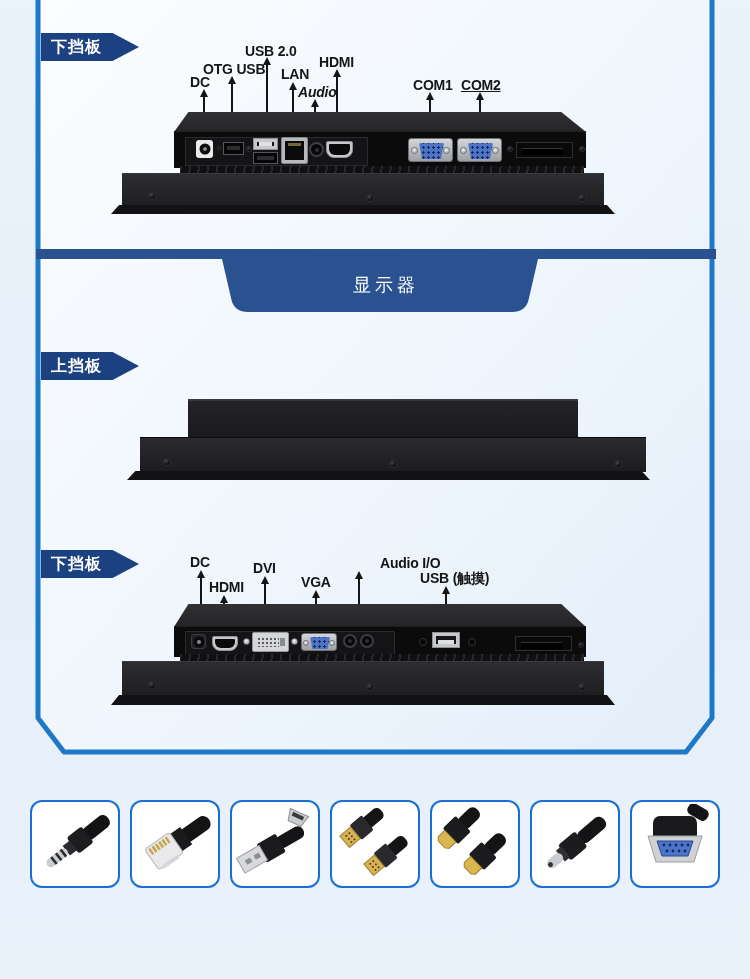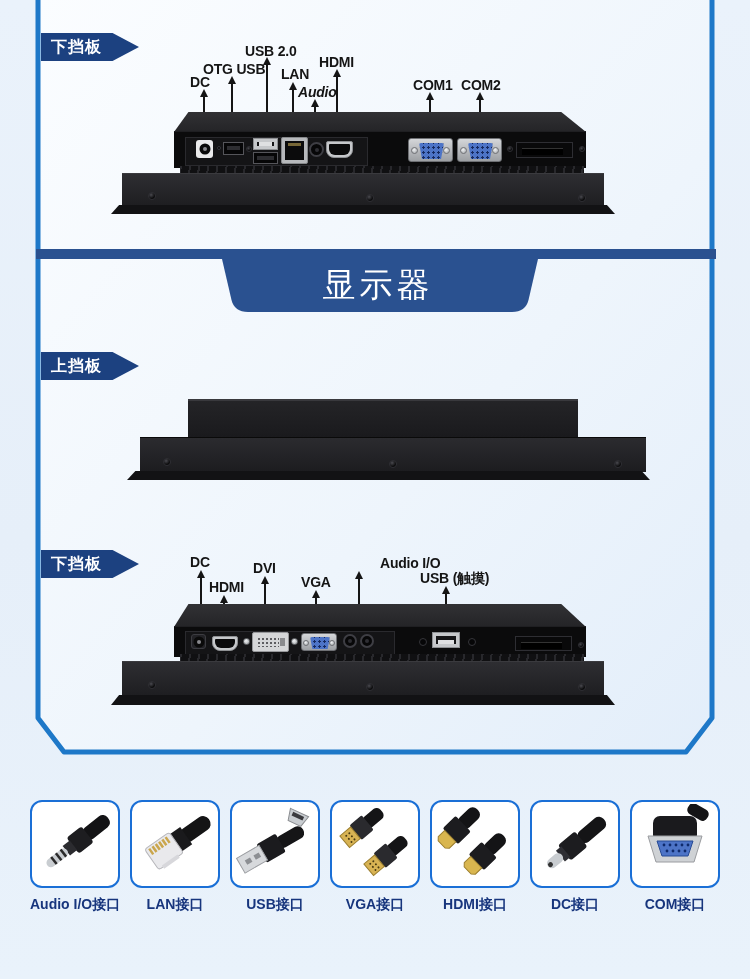--- a/index.html
+++ b/index.html
@@ -9,23 +9,23 @@
   .abs{position:absolute;}
   
   .frame-svg{position:absolute;left:0;top:0;}
   
   .flag{position:absolute;left:41px;width:98px;height:28px;background:#1c4180;
         clip-path:polygon(0 0,73% 0,100% 50%,73% 100%,0 100%);
         color:#fff;font-size:16px;font-weight:700;display:flex;align-items:center;
         justify-content:center;padding-right:27px;box-sizing:border-box;letter-spacing:1px;}
   
   .divider-bar{position:absolute;left:36px;top:249px;width:680px;height:10px;background:#2a5190;}
-  .divider-title{position:absolute;left:208px;top:262px;width:340px;height:46px;
+  .divider-title{position:absolute;left:216px;top:262px;width:340px;height:46px;
         display:flex;align-items:center;justify-content:center;color:#fff;
-        font-size:33px;font-weight:400;letter-spacing:4px;}
+        font-size:18px;font-weight:400;letter-spacing:4px;}
   
   .ann{position:absolute;font-size:14px;font-weight:700;color:#151515;white-space:nowrap;letter-spacing:-0.2px;}
   .arrow{position:absolute;width:2px;background:#151515;}
   .arrow::before{content:"";position:absolute;top:-7px;left:-3.5px;width:0;height:0;
         border-left:4.5px solid transparent;border-right:4.5px solid transparent;
         border-bottom:8px solid #151515;}
   .bracket{position:absolute;border:2px solid #151515;border-bottom:none;}
   
   .chassis{background:linear-gradient(180deg,#313134,#242427);
         clip-path:polygon(3.5% 0,94% 0,100% 100%,0 100%);}
@@ -108,21 +108,21 @@
   <div class="ann" style="left:245px;top:43px;">USB 2.0</div>
   <div class="arrow" style="left:266px;top:64px;height:71px;"></div>
   <div class="ann" style="left:281px;top:66px;">LAN</div>
   <div class="arrow" style="left:292px;top:89px;height:44px;"></div>
   <div class="ann" style="left:298px;top:84px;font-style:italic;">Audio</div>
   <div class="arrow" style="left:314px;top:106px;height:33px;"></div>
   <div class="ann" style="left:319px;top:54px;">HDMI</div>
   <div class="arrow" style="left:336px;top:76px;height:61px;"></div>
   <div class="ann" style="left:413px;top:77px;">COM1</div>
   <div class="arrow" style="left:429px;top:99px;height:35px;"></div>
-  <div class="ann" style="left:461px;top:77px;">COM2</div>
+  <div class="ann" style="left:461px;top:77px;text-decoration:underline;">COM2</div>
   <div class="arrow" style="left:479px;top:99px;height:35px;"></div>
 
   <div class="abs chassis" style="left:174px;top:112px;width:412px;height:20px;"></div>
   <div class="abs band" style="left:174px;top:131px;width:412px;height:36px;">
     <div class="recess" style="left:11px;top:5px;width:181px;height:27px;"></div>
     <div class="port dc-port" style="left:22px;top:8px;width:17px;height:18px;"></div>
     <div class="hole" style="left:43px;top:14px;width:4px;height:4px;"></div>
     <div class="port usb-black" style="left:49px;top:10px;width:21px;height:13px;"></div>
     <div class="screw" style="left:72px;top:14px;width:6px;height:6px;"></div>
     <div class="port usb-metal" style="left:79px;top:6px;width:25px;height:12px;"></div>
@@ -325,23 +325,14 @@
         <circle cx="41" cy="41" r="1.4" fill="#0f2a6b"></circle>
           <circle cx="47" cy="41" r="1.4" fill="#0f2a6b"></circle>
         <circle cx="53" cy="41" r="1.4" fill="#0f2a6b"></circle>
         <circle cx="32" cy="47" r="1.4" fill="#0f2a6b"></circle>
           <circle cx="38" cy="47" r="1.4" fill="#0f2a6b"></circle>
         <circle cx="44" cy="47" r="1.4" fill="#0f2a6b"></circle>
           <circle cx="50" cy="47" r="1.4" fill="#0f2a6b"></circle>
       </svg>
     </div>
   </div>
-  <div class="labels-row">
-    <div class="card-label">Audio I/O接口</div>
-    <div class="card-label">LAN接口</div>
-    <div class="card-label">USB接口</div>
-    <div class="card-label">VGA接口</div>
-    <div class="card-label">HDMI接口</div>
-    <div class="card-label">DC接口</div>
-    <div class="card-label">COM接口</div>
-  </div>
 
 </div>
 
 </body></html>

